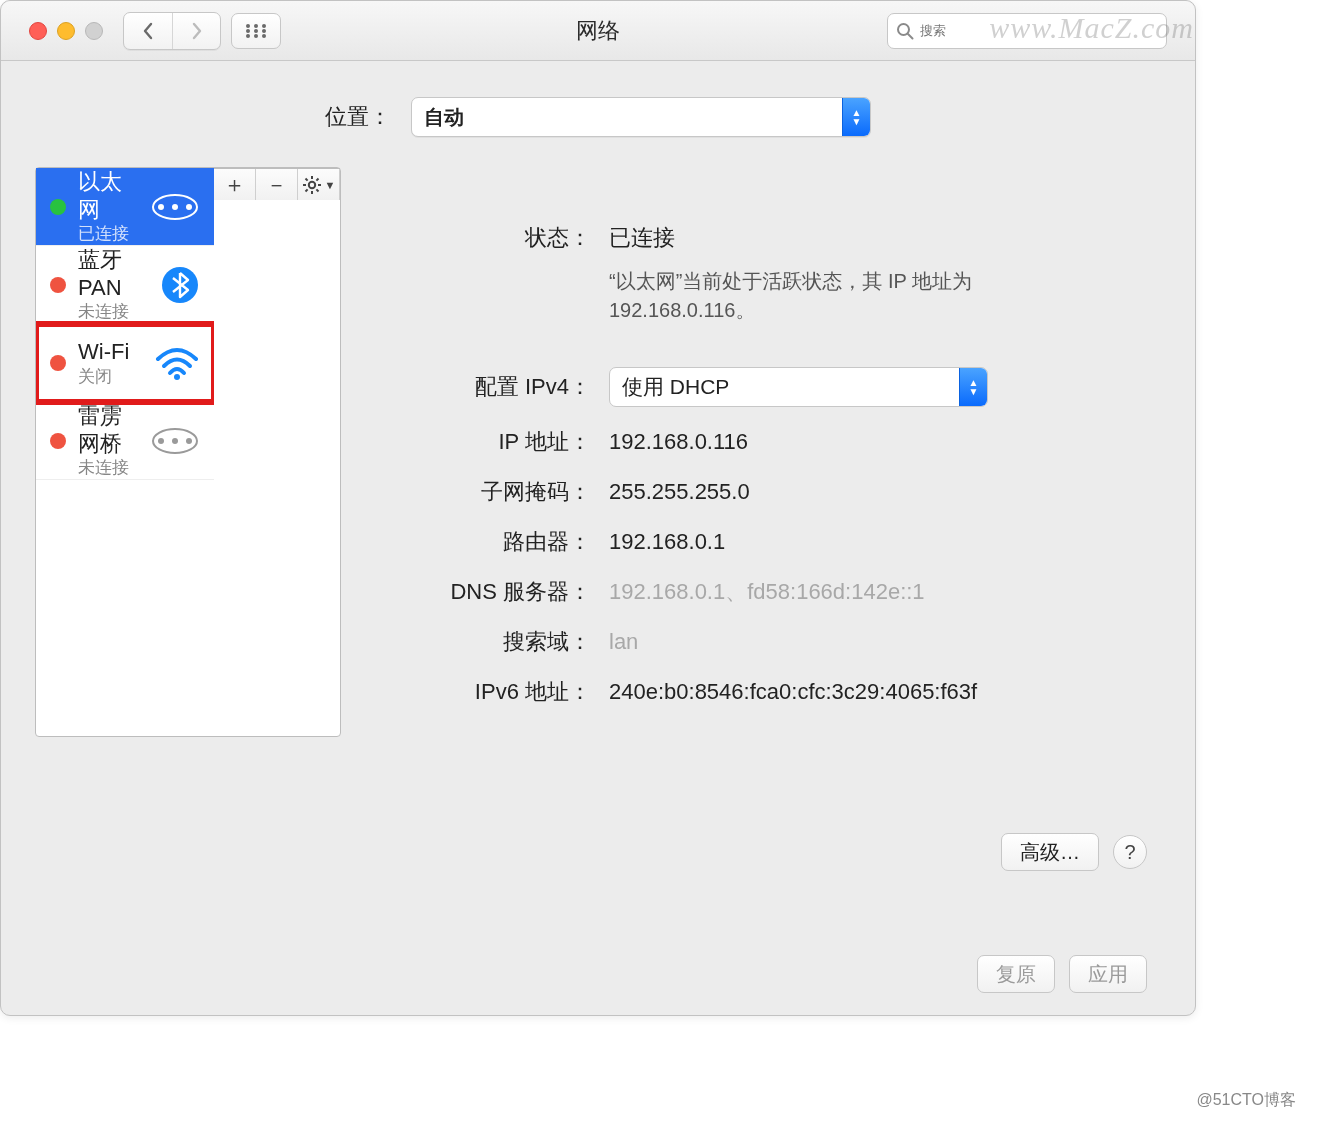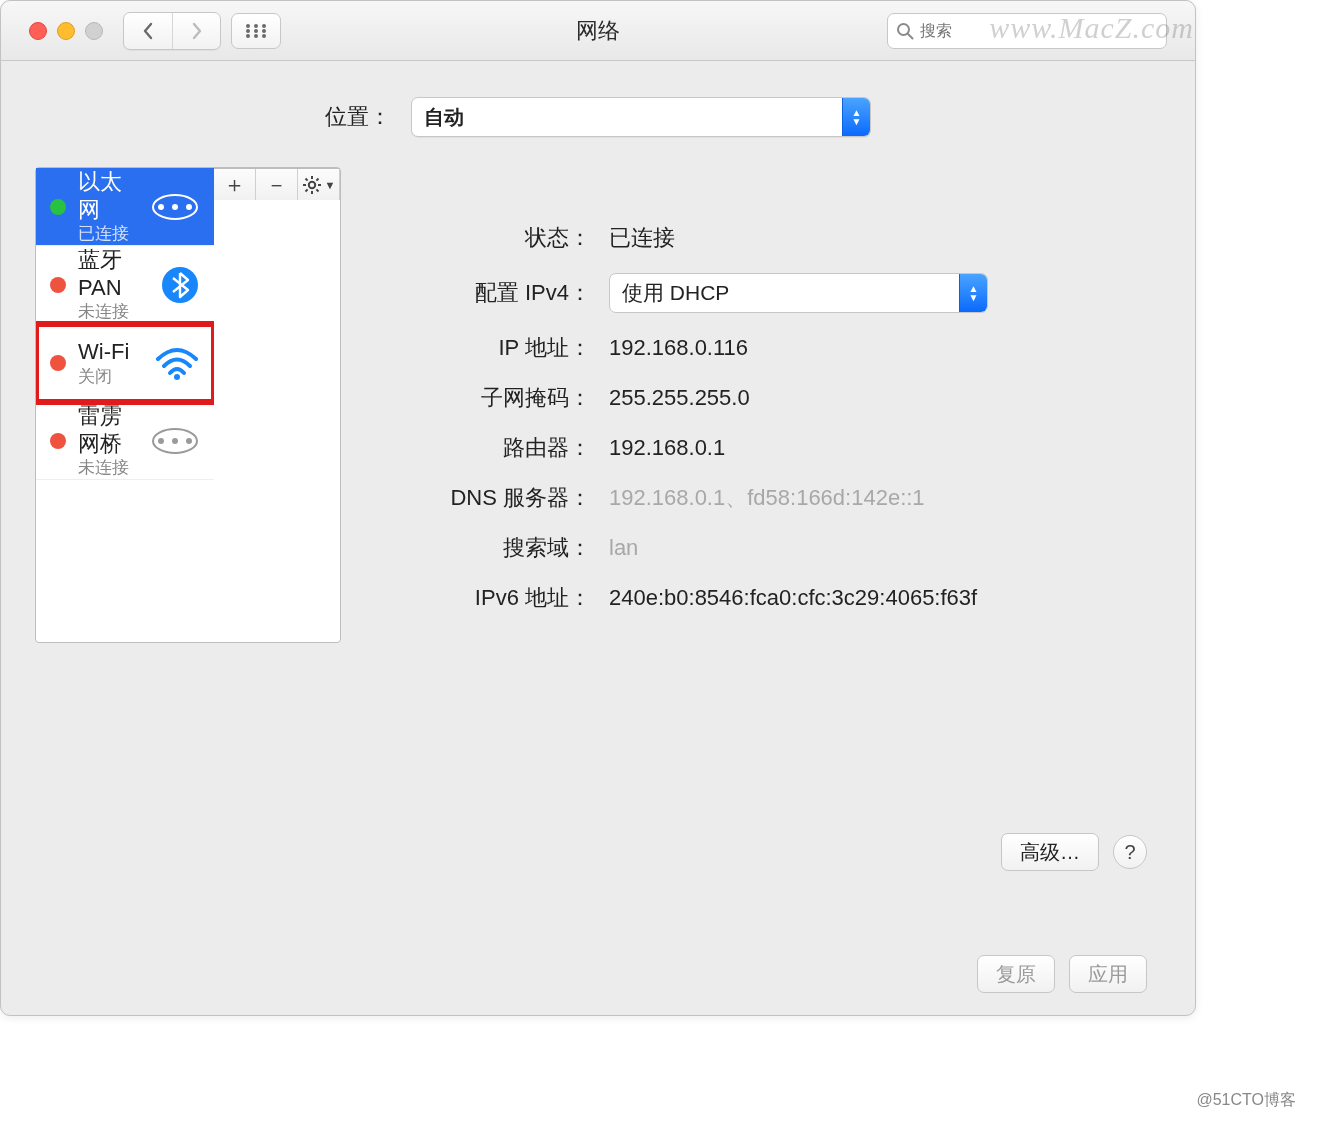--- a/index.html
+++ b/index.html
@@ -70,21 +70,21 @@
   display: flex; align-items: center;
   background: #fff;
   border: 1px solid #c7c7c7;
   border-radius: 7px;
   padding: 0 8px;
   color: #8a8a8a;
   gap: 6px;
 }
 .search input {
   border: none; outline: none; width: 100%;
-  font-size: 16px; background: transparent; color: #333;
+  font-size: 13px; background: transparent; color: #333;
 }
 .watermark {
   position: absolute; top: 10px; right: 1px;
   font-family: Georgia, serif;
   font-size: 30px; color: rgba(120,120,120,0.35);
   font-style: italic; letter-spacing: 1px;
   pointer-events: none;
 }
 .location-row {
   display: flex; align-items: center; justify-content: center;
@@ -341,20 +341,21 @@
           <span style="font-size:11px;margin-left:3px;">▼</span>
         </button>
       </div>
     </div>
 
     <div class="detail">
       <div class="row">
         <div class="k">状态：</div>
         <div class="v" style="font-weight:500">已连接</div>
       </div>
+      <div class="status-detail">“以太网”当前处于活跃状态，其 IP 地址为 192.168.0.116。</div>
 
       <div class="row">
         <div class="k">配置 IPv4：</div>
         <div class="bigselect">
           <div class="sv">使用 DHCP</div>
           <div class="stepper">▲<br>▼</div>
         </div>
       </div>
 
       <div class="row">

